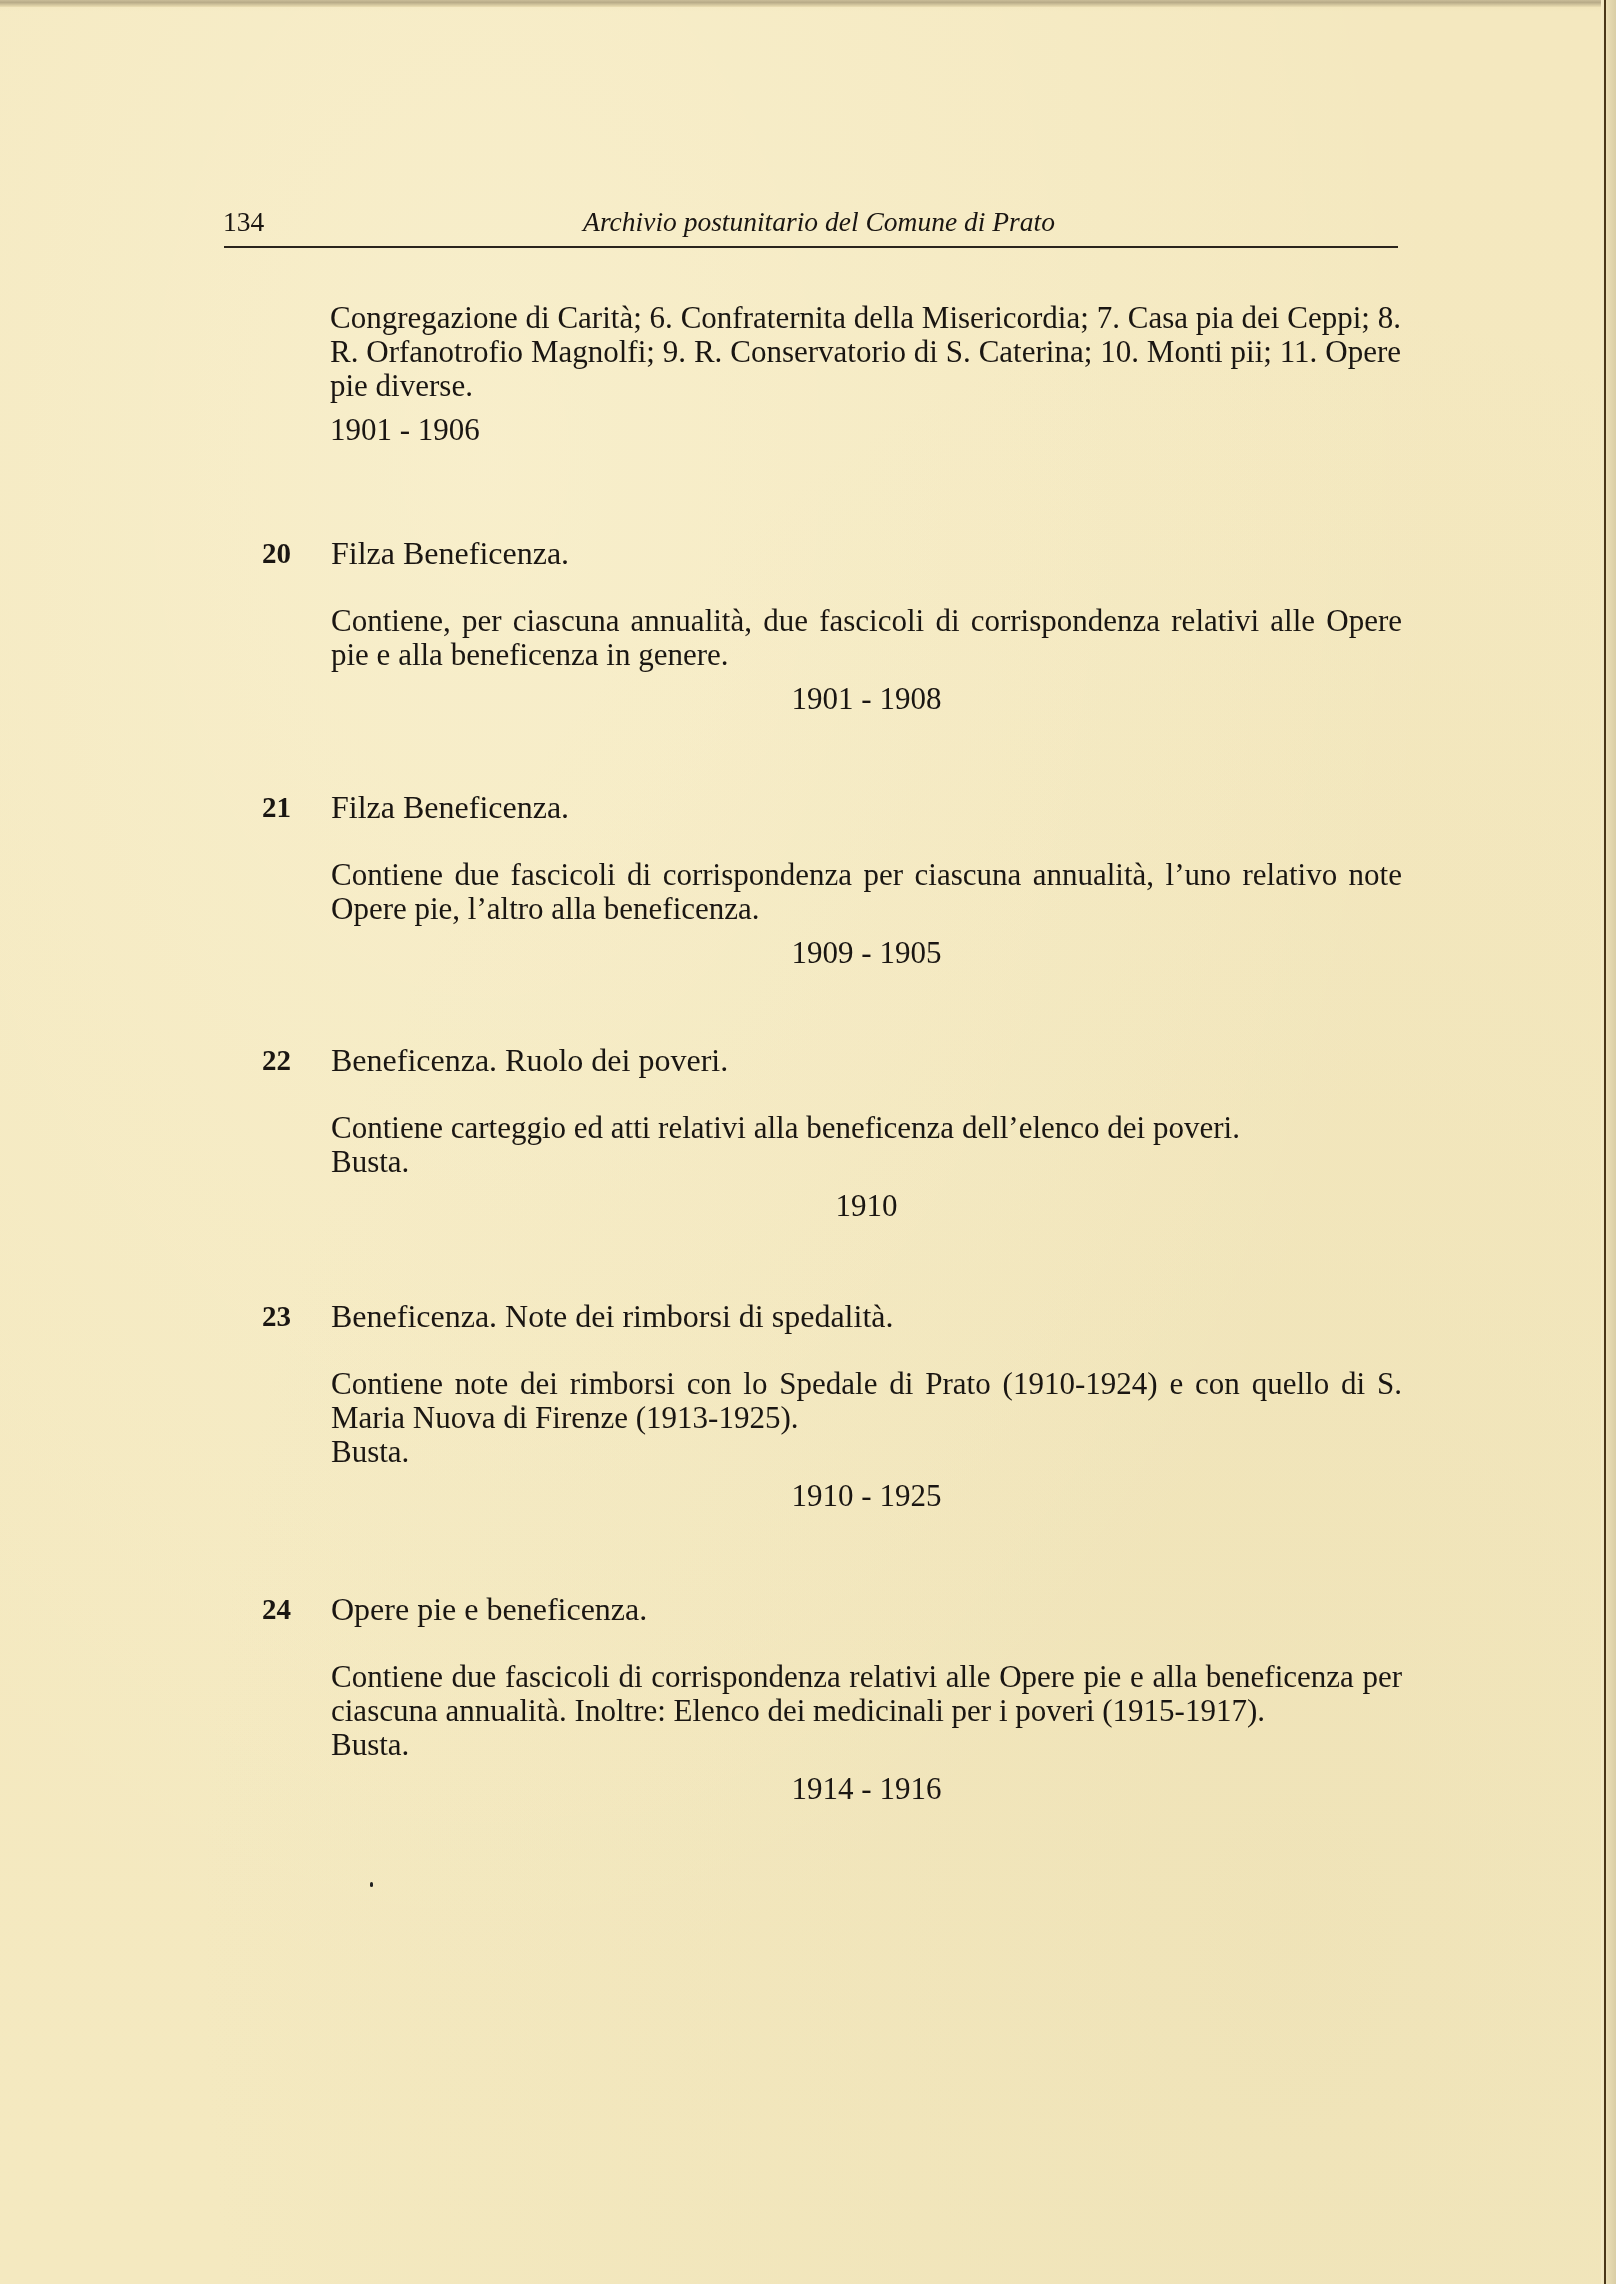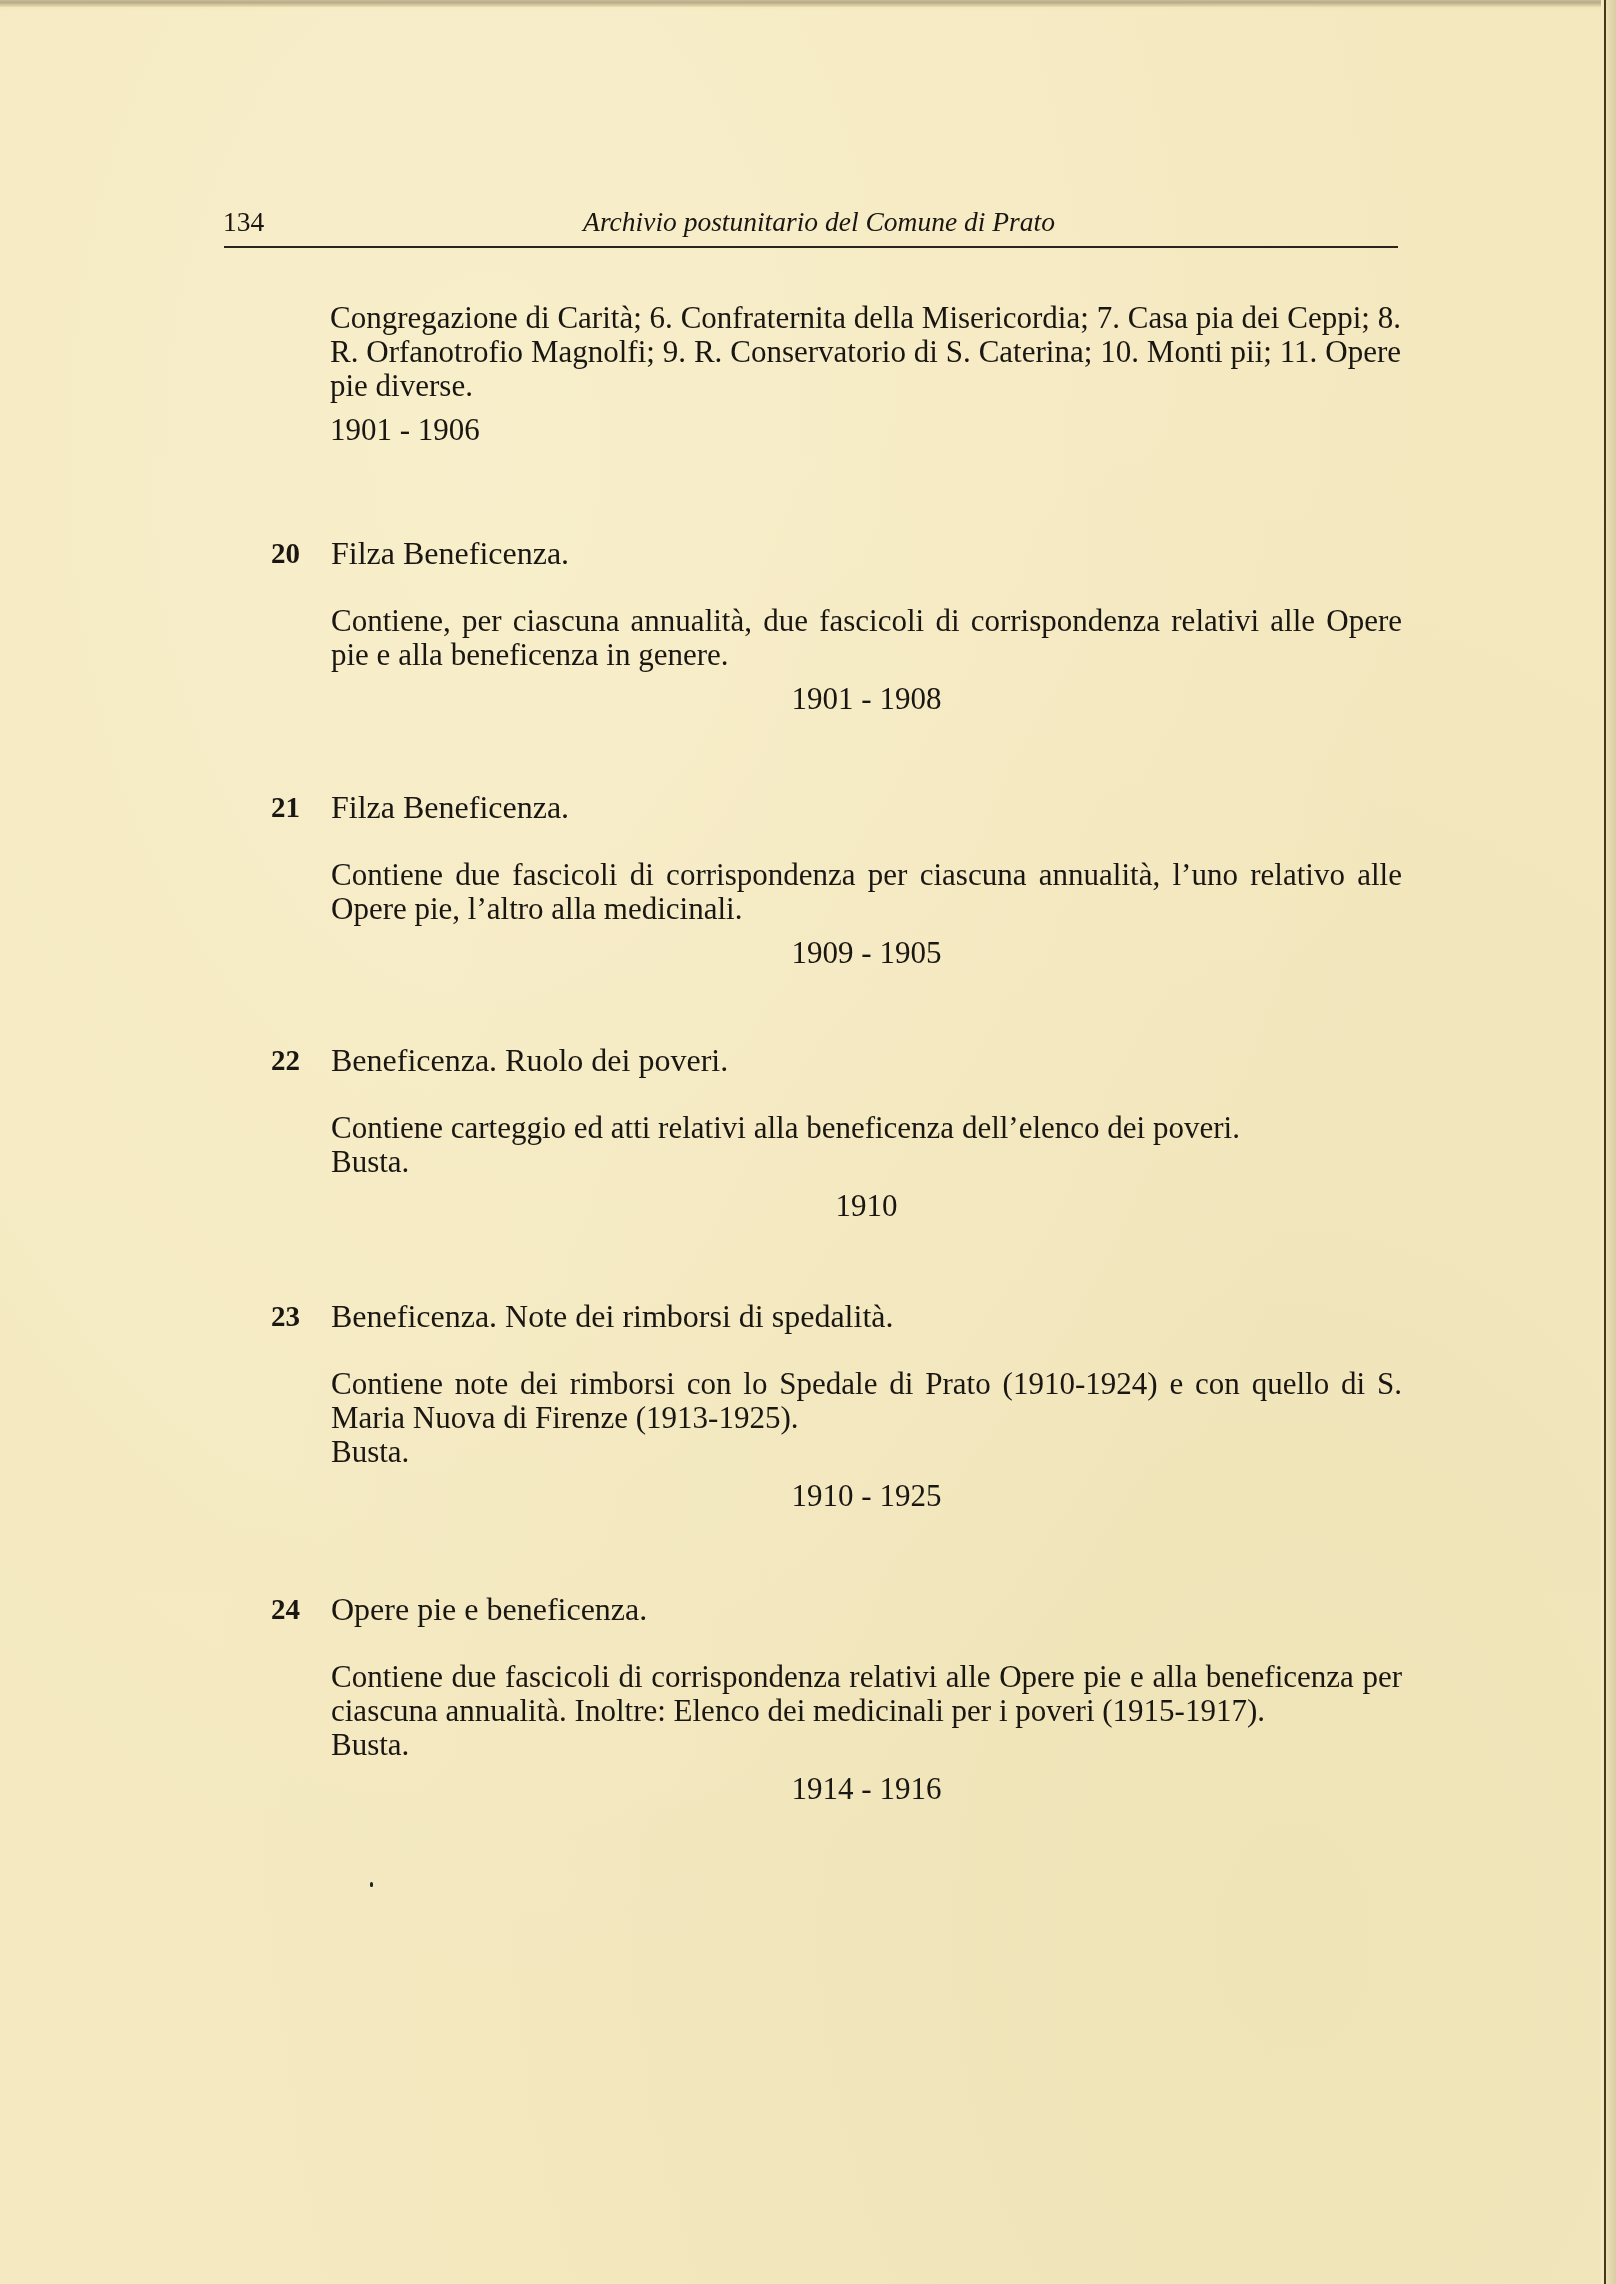--- a/index.html
+++ b/index.html
@@ -98,21 +98,21 @@
       position: absolute;
       left: 254px;
       width: 1148px;
     }
     .entry-head {
       position: relative;
       height: 37px;
     }
     .entry-number {
       position: absolute;
-      left: 17px;
+      left: 8px;
       top: 0;
       font-weight: bold;
       font-size: 29px;
       line-height: 37px;
     }
     .entry-title {
       position: absolute;
       left: 77px;
       top: 0;
       font-size: 32px;
@@ -180,21 +180,21 @@
   </div>
   <div class="entry-body">Contiene, per ciascuna annualità, due fascicoli di corrispondenza relativi alle Opere pie e alla beneficenza in genere.</div>
   <div class="entry-dates">1901 - 1908</div>
 </div>
 
 <div class="entry" id="entry-21">
   <div class="entry-head">
     <span class="entry-number">21</span>
     <span class="entry-title">Filza Beneficenza.</span>
   </div>
-  <div class="entry-body">Contiene due fascicoli di corrispondenza per ciascuna annualità, l’uno relativo alle Opere pie, l’altro alla medicinali.</div>
+  <div class="entry-body">Contiene due fascicoli di corrispondenza per ciascuna annualità, l’uno relativo note Opere pie, l’altro alla beneficenza.</div>
   <div class="entry-dates">1909 - 1905</div>
 </div>
 
 <div class="entry" id="entry-22">
   <div class="entry-head">
     <span class="entry-number">22</span>
     <span class="entry-title">Beneficenza. Ruolo dei poveri.</span>
   </div>
   <div class="entry-body">Contiene carteggio ed atti relativi alla beneficenza dell’elenco dei poveri.</div>
   <div class="entry-extent">Busta.</div>

